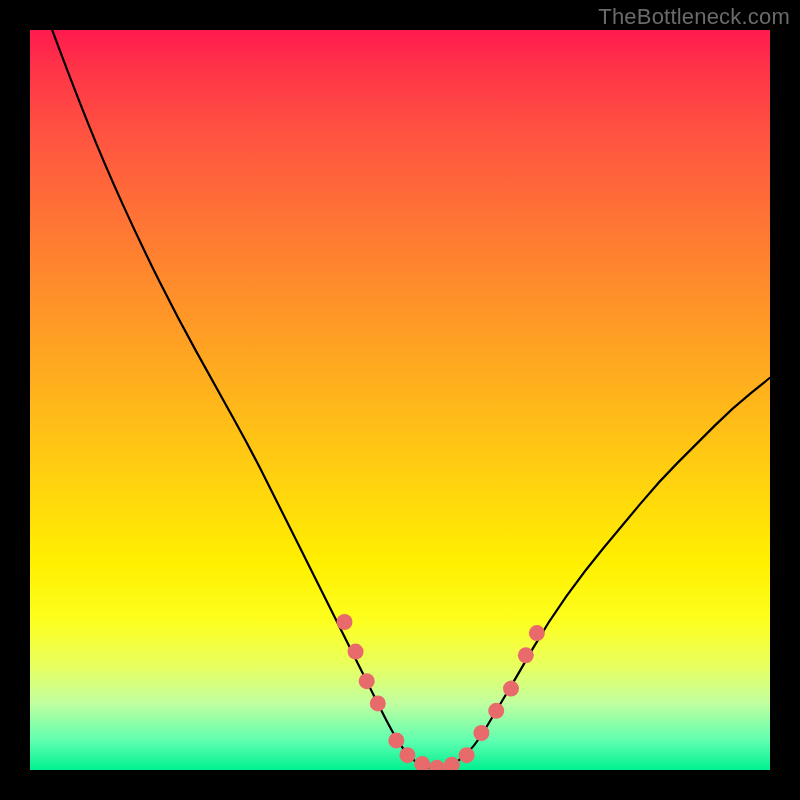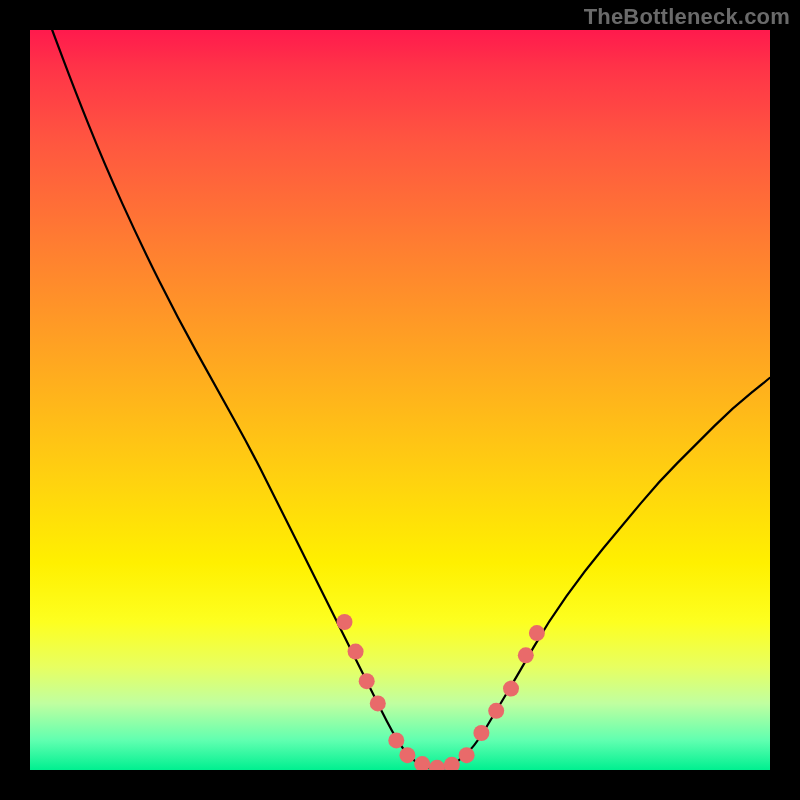--- a/index.html
+++ b/index.html
@@ -31,21 +31,21 @@
       #60ffb0 96%,
       #00f090 100%
     );
   }
   .watermark {
     position: absolute;
     top: 4px;
     right: 10px;
     color: #6a6a6a;
     font-size: 22px;
-    font-weight: 700;
+    font-weight: 400;
     letter-spacing: 0.2px;
     z-index: 5;
   }
   svg.plot {
     position: absolute;
     left: 0;
     top: 0;
     width: 740px;
     height: 740px;
   }

